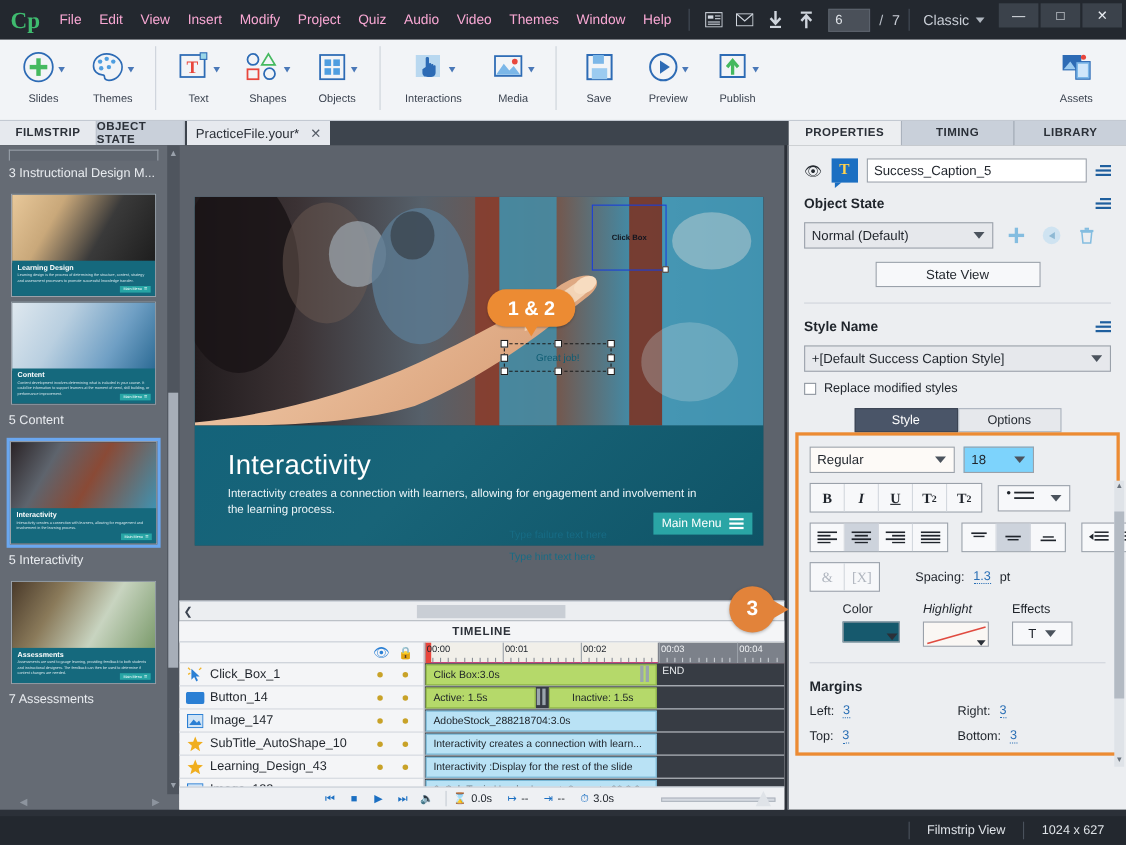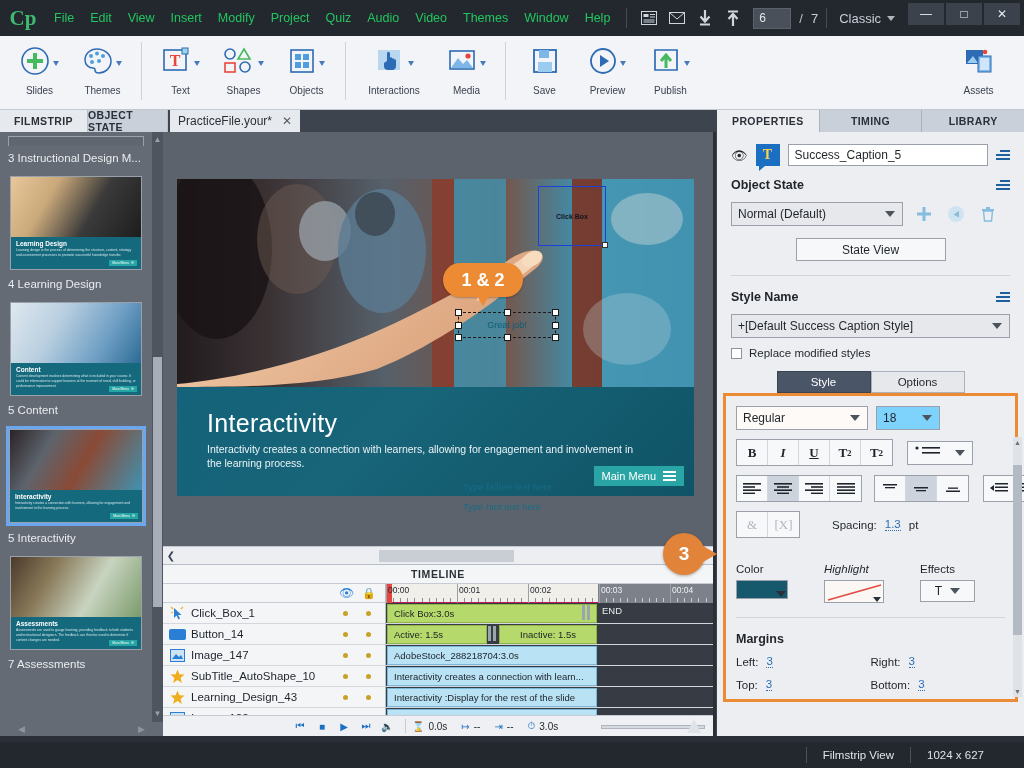--- a/index.html
+++ b/index.html
@@ -14,21 +14,21 @@
   .menubar {
     position: absolute; left: 0; top: 0; width: 1024px; height: 36px;
     background: #23282f; display: flex; align-items: center;
   }
   .cp-logo {
     width: 46px; height: 36px; display: flex; align-items: center;
     justify-content: center; font-size: 21px; font-weight: bold;
     color: #3fbb6f; font-family: "Liberation Serif", serif;
   }
   .menu-item {
-    color: #22c55e; font-size: 12.5px; padding: 4px 8px; cursor: default;
+    color: #f9a8d4; font-size: 12.5px; padding: 4px 8px; cursor: default;
     white-space: nowrap;
   }
   .mb-sep { width: 1px; height: 20px; background: #444c57; margin: 0 8px; }
   .mb-icon {
     width: 22px; height: 22px; display: flex; align-items: center;
     justify-content: center; color: #cfd5dd; font-size: 14px; margin: 0 3px;
   }
   .slide-num-box {
     width: 38px; height: 21px; background: #4a5059; border: 1px solid #5b626c;
     color: #e2e6eb; font-size: 12px; display: flex; align-items: center;
@@ -384,21 +384,21 @@
   .badge3:after {
     content: ""; position: absolute; right: -12px; top: 13px; width: 0; height: 0;
     border-top: 8px solid transparent; border-bottom: 8px solid transparent;
     border-left: 14px solid #e2833a;
   }
 
   
   .statusbar {
     position: absolute; left: 0; bottom: 0; width: 1024px; height: 26px;
     background: #23282f; display: flex; align-items: center; justify-content: flex-end;
-    color: #dfe3e8; font-size: 11.5px; padding-right: 40px;
+    color: #dfe3e8; font-size: 11.5px; padding-right: 20px;
   }
   .sb-sep { width: 1px; height: 16px; background: #4a525c; margin: 0 16px; }
 </style>
 </head>
 <body>
 
 <div id="app">
 
   <div class="menubar">
     <div class="cp-logo">Cp</div>
@@ -650,21 +650,20 @@
             <div class="thumb-band">
               <div class="thumb-title">Learning Design</div>
               <div class="thumb-body">Learning design is the process of determining the structure, content, strategy and assessment processes to promote successful knowledge transfer.</div>
               <div class="thumb-btn">
                 <span>Main Menu</span>
                 <span>☰</span>
               </div>
             </div>
           </div>
         </div>
-        <div class="fs-caption">4 Learning Design</div>
         <div class="fs-thumb-wrap">
           <div class="fs-thumb">
             <div class="thumb-img" style="background: linear-gradient(120deg, rgb(223, 232, 239) 0%, rgb(185, 207, 224) 35%, rgb(111, 159, 196) 70%, rgb(43, 106, 148) 100%);"></div>
             <div class="thumb-band">
               <div class="thumb-title">Content</div>
               <div class="thumb-body">Content development involves determining what is included in your course. It could be information to support learners at the moment of need, skill building, or performance improvement.</div>
               <div class="thumb-btn">
                 <span>Main Menu</span>
                 <span>☰</span>
               </div>
@@ -1215,21 +1214,21 @@
         <div class="fmt-row" style="margin-top:2px;">
           <span class="btn-group">
             <span class="bg-btn" style="color:#b0b6bf;font-family:'Liberation Serif',serif;">&amp;</span>
             <span class="bg-btn" style="color:#b0b6bf;font-family:'Liberation Serif',serif;">[X]</span>
           </span>
           <span class="lbl-small" style="margin-left:24px;">Spacing:</span>
           <span class="link-val">1.3</span>
           <span class="lbl-small">pt</span>
         </div>
 
-        <div style="display:flex;gap:36px;margin-top:25px;">
+        <div style="display:flex;gap:21px;margin-top:10px;justify-content:center;">
           <div>
             <div class="lbl-small" style="margin-bottom:5px;">Color</div>
             <div class="swatch">
                 <span class="scaret2"></span>
               </div>
           </div>
           <div>
             <div class="lbl-small" style="margin-bottom:5px;font-style:italic;">Highlight</div>
             <div class="hlbox">
               <svg width="60" height="23" viewBox="0 0 60 23">

